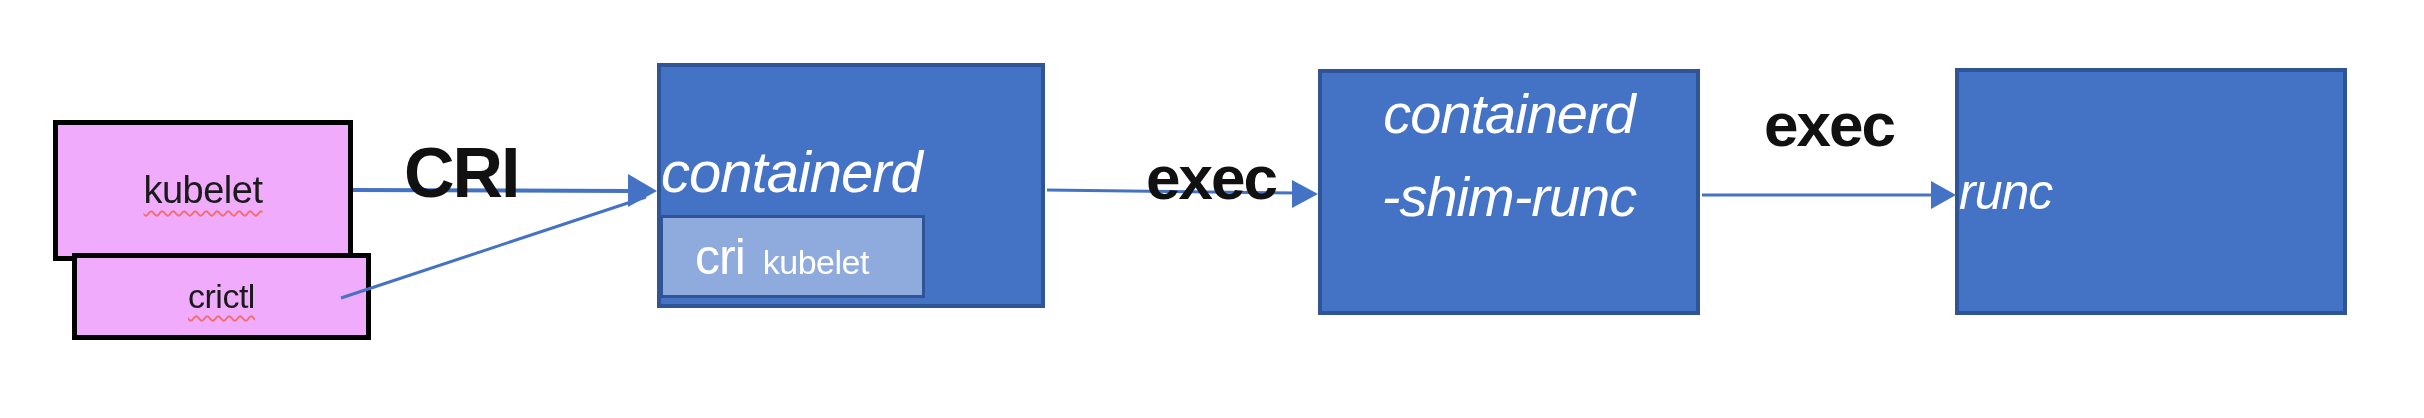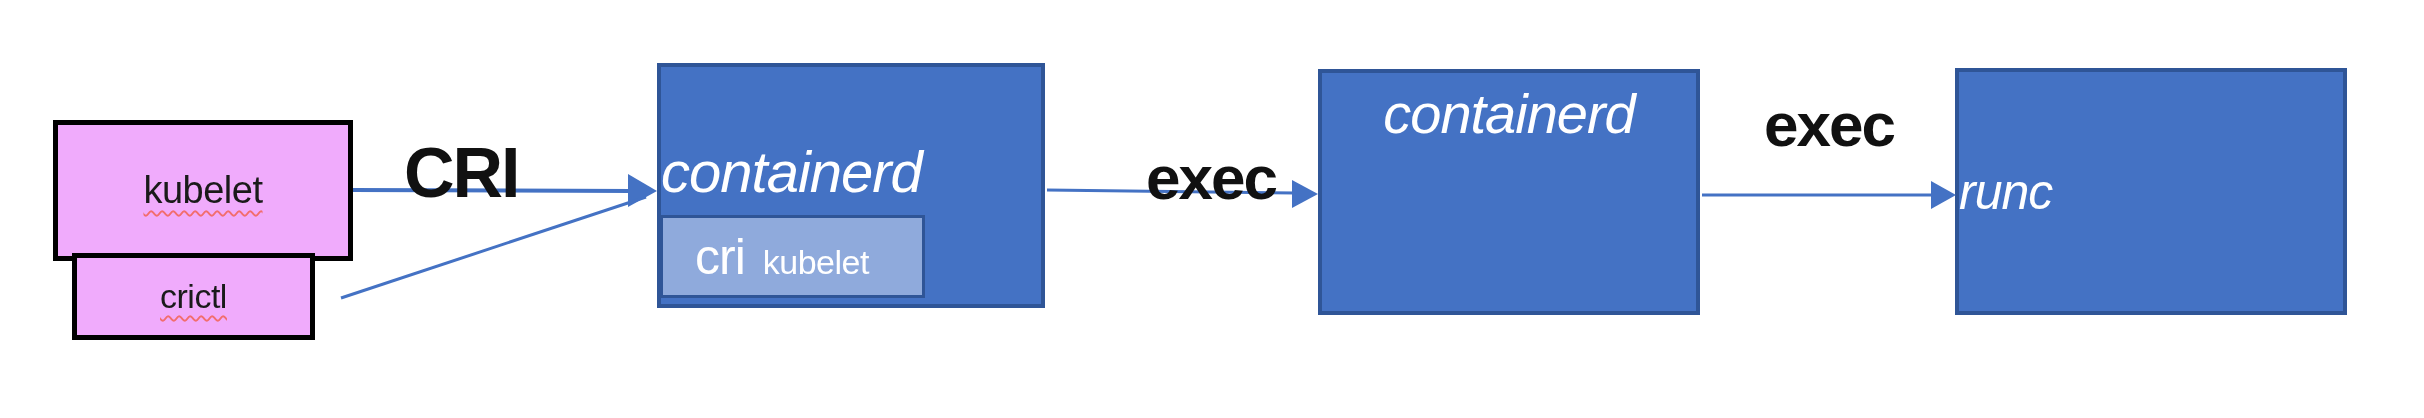--- a/index.html
+++ b/index.html
@@ -20,21 +20,21 @@
   .white-box {
     position: absolute;
     background: #f0abfc;
     border: 5px solid var(--white-box-border, #000000);
     box-sizing: border-box;
     display: flex;
     align-items: center;
     justify-content: center;
   }
   #kubelet-box { left: 53px;  top: 120px; width: 300px; height: 141px; z-index: 2; }
-  #crictl-box  { left: 72px;  top: 253px; width: 243px; height: 87px;  z-index: 3; }
+  #crictl-box  { left: 72px;  top: 253px; width: 299px; height: 87px;  z-index: 3; }
   .white-box .lbl {
     color: #1a1a1a;
     text-decoration-line: underline;
     text-decoration-style: wavy;
     text-decoration-color: var(--squiggle, #f26d6d);
     text-decoration-thickness: 2px;
     text-underline-offset: 7px;
     letter-spacing: -0.5px;
   }
   #kubelet-box .lbl { font-size: 38px; }
@@ -121,20 +121,21 @@
     <span class="lbl">containerd</span>
   </div>
 
   <div id="cri-plugin-box">
     <span class="cri">cri</span>
     <span class="plugin">kubelet</span>
   </div>
 
   <div id="shim-box" class="blue-box">
     <span class="lbl">containerd</span>
+    <span class="lbl">-shim-runc</span>
   </div>
 
   <div id="runc-box" class="blue-box">
     <span class="lbl">runc</span>
   </div>
 
   <svg id="arrows" viewBox="0 0 2424 418">
     <line class="arrow-line" x1="353" y1="190" x2="632" y2="191" stroke-width="4"></line>
     <polygon class="arrow-head" points="628,174 657,191 628,207"></polygon>
 

